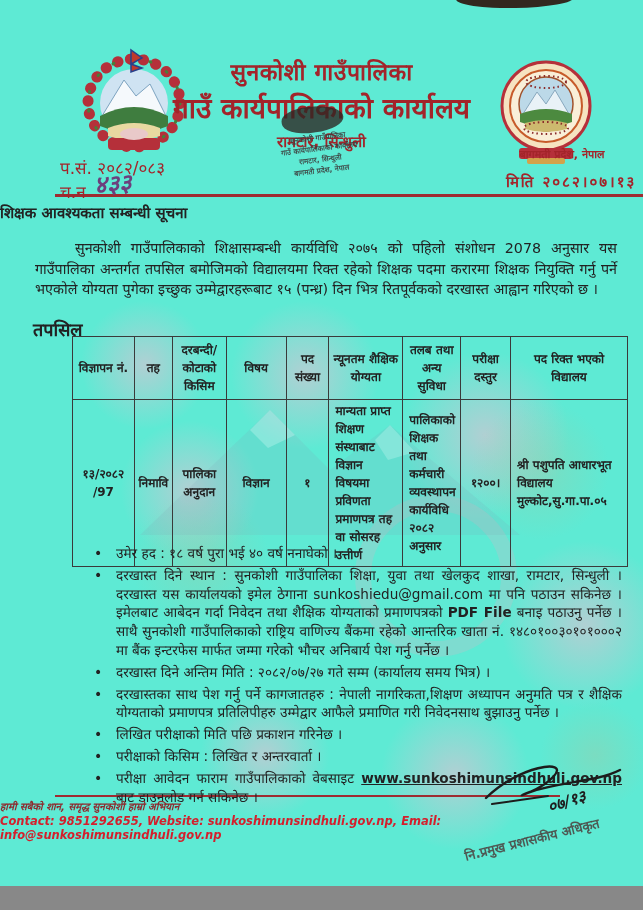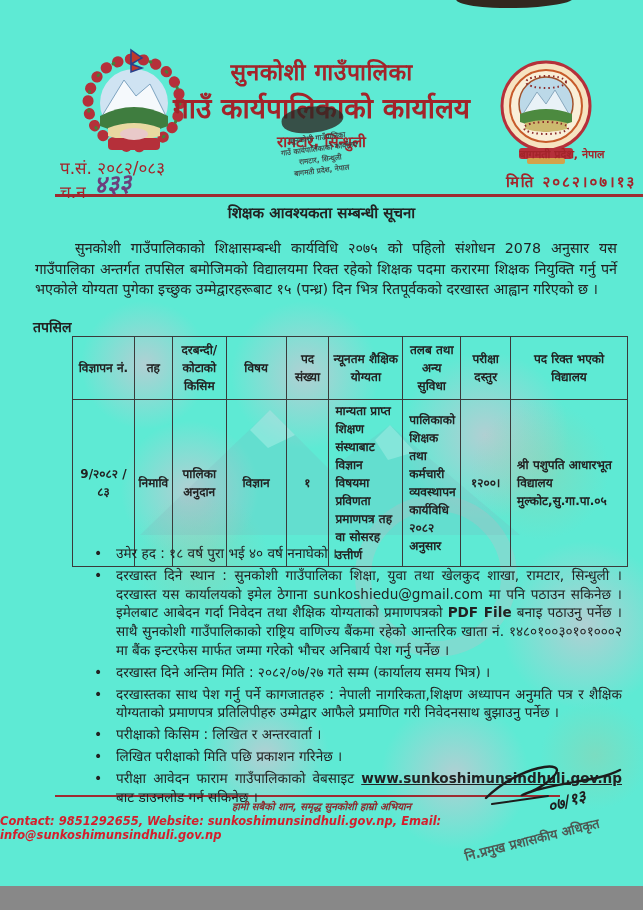--- a/index.html
+++ b/index.html
@@ -34,45 +34,45 @@
   .rule-bottom{position:absolute;left:55px;top:795px;width:505px;height:2px;background:#9e2b31;z-index:1;}
   
   .stamp{position:absolute;left:252px;top:106px;width:136px;height:100px;z-index:3;
          transform:rotate(-7deg);opacity:.88;}
   .stamp .blob{position:absolute;left:34px;top:0px;width:62px;height:26px;background:#2e2724;
                border-radius:45% 55% 50% 50%;opacity:.9;}
   .stamp .sline{display:block;text-align:center;font-size:7.5px;font-weight:bold;color:#3c3c3c;
                 line-height:11px;white-space:nowrap;transform:scaleX(.96);}
   .stamp .slines{position:absolute;left:0;top:26px;width:136px;}
   
-  .notice-title{position:absolute;left:0;top:202px;width:643px;text-align:center;font-size:15px;
+  .notice-title{position:absolute;left:0;top:202px;width:643px;text-align:left;font-size:15px;
                 font-weight:bold;color:#222;z-index:2;}
   .notice-sub{position:absolute;left:0;top:221px;width:643px;text-align:center;font-size:13.5px;
               font-weight:bold;font-style:italic;color:#222;z-index:2;}
   .notice-body{position:absolute;left:35px;top:238px;width:582px;font-size:14.3px;line-height:20.6px;
                text-align:justify;text-indent:40px;color:#222;z-index:2;}
-  .tapasil{position:absolute;left:33px;top:317px;font-size:14px;font-weight:bold;color:#222;z-index:2;}
+  .tapasil{position:absolute;left:33px;top:317px;font-size:18px;font-weight:bold;color:#222;z-index:2;}
   
   table.vac{position:absolute;left:72px;top:336px;width:556px;border-collapse:collapse;z-index:2;
             font-size:12px;color:#222;}
   table.vac th,table.vac td{border:1.4px solid #3a3a3a;padding:2px 3px;vertical-align:middle;
             text-align:center;font-weight:bold;line-height:1.5;}
   table.vac thead th{height:58px;}
   table.vac tbody td{height:128px;}
   table.vac td.ta-l{text-align:left;padding-left:6px;}
   
   ul.blist{position:absolute;left:86px;top:540px;width:532px;margin:4px;padding:0;list-style:none;
            font-size:13.6px;line-height:18.8px;color:#222;z-index:2;}
   ul.blist li{position:relative;padding-left:26px;margin-bottom:3px;text-align:justify;}
   ul.blist li::before{content:"•";position:absolute;left:4px;top:0;font-size:14px;color:#222;}
   .seg-link{}
   .seg-link-bold{text-decoration:underline;font-weight:bold;}
   .seg-latin{font-weight:bold;}
   
-  .tagline{position:absolute;left:0;top:799px;width:643px;text-align:center;font-size:10px;
+  .tagline{position:absolute;left:0;top:799px;width:643px;text-align:left;font-size:10px;
            font-style:italic;font-weight:bold;color:#8e2a2e;z-index:2;}
   .contact{position:absolute;left:0;top:814px;width:643px;text-align:left;font-size:11.5px;
            font-style:italic;font-weight:bold;color:#d41f2c;z-index:2;}
   .signature{position:absolute;left:478px;top:756px;width:150px;height:70px;z-index:5;}
   .sig-date{position:absolute;left:547px;top:790px;font-size:16px;color:#1f1f1f;font-weight:bold;
             font-family:"DejaVu Serif",serif;font-style:italic;transform:rotate(-18deg);z-index:5;}
   .officer{position:absolute;left:462px;top:824px;width:190px;font-size:13px;font-weight:bold;
            color:rgba(75,62,60,.85);transform:rotate(-14deg);z-index:6;white-space:nowrap;}
 </style>
 </head>
@@ -170,40 +170,40 @@
           <th>विषय</th>
           <th>पद संख्या</th>
           <th>न्यूनतम शैक्षिक योग्यता</th>
           <th>तलब तथा अन्य सुविधा</th>
           <th>परीक्षा दस्तुर</th>
           <th>पद रिक्त भएको विद्यालय</th>
         </tr>
       </thead>
     <tbody>
         <tr id="vac-row">
-          <td>9/२०८२ /८३</td>
+          <td>१३/२०८२ /97</td>
           <td>निमावि</td>
           <td>पालिका अनुदान</td>
           <td>विज्ञान</td>
           <td>१</td>
           <td class="ta-l">मान्यता प्राप्त शिक्षण संस्थाबाट विज्ञान विषयमा प्रविणता प्रमाणपत्र तह वा सोसरह उत्तीर्ण</td>
           <td class="ta-l">पालिकाको शिक्षक तथा कर्मचारी व्यवस्थापन कार्यविधि २०८२ अनुसार</td>
           <td>१२००।</td>
           <td class="ta-l">श्री पशुपति आधारभूत विद्यालय मुल्कोट,सु.गा.पा.०५</td>
         </tr>
       </tbody>
   </table>
 
   <ul class="blist" id="bullet-list">
       <li><span class="seg-plain">उमेर हद :  १८ वर्ष पुरा भई ४० वर्ष ननाघेको ।</span></li>
       <li><span class="seg-plain">दरखास्त दिने स्थान :  सुनकोशी गाउँपालिका शिक्षा, युवा तथा खेलकुद शाखा, रामटार, सिन्धुली । दरखास्त यस कार्यालयको इमेल ठेगाना </span><span class="seg-link">sunkoshiedu@gmail.com</span><span class="seg-plain"> मा पनि पठाउन सकिनेछ । इमेलबाट आबेदन गर्दा निवेदन तथा शैक्षिक योग्यताको प्रमाणपत्रको </span><span class="seg-latin">PDF File</span><span class="seg-plain"> बनाइ पठाउनु पर्नेछ । साथै सुनकोशी गाउँपालिकाको राष्ट्रिय वाणिज्य बैंकमा रहेको आन्तरिक खाता नं. १४८०१००३०१०१०००२ मा बैंक इन्टरफेस मार्फत जम्मा गरेको भौचर अनिबार्य पेश गर्नु पर्नेछ ।</span></li>
       <li><span class="seg-plain">दरखास्त दिने अन्तिम मिति :  २०८२/०७/२७ गते सम्म (कार्यालय समय भित्र) ।</span></li>
       <li><span class="seg-plain">दरखास्तका साथ पेश गर्नु पर्ने कागजातहरु :  नेपाली नागरिकता,शिक्षण अध्यापन अनुमति पत्र र शैक्षिक योग्यताको प्रमाणपत्र प्रतिलिपीहरु उम्मेद्वार आफैले प्रमाणित गरी निवेदनसाथ बुझाउनु पर्नेछ ।</span></li>
+      <li><span class="seg-plain">लिखित परीक्षाको मिति पछि प्रकाशन गरिनेछ ।</span></li>
       <li><span class="seg-plain">परीक्षाको किसिम :  लिखित र अन्तरवार्ता ।</span></li>
-      <li><span class="seg-plain">लिखित परीक्षाको मिति पछि प्रकाशन गरिनेछ ।</span></li>
       <li><span class="seg-plain">परीक्षा आवेदन फाराम गाउँपालिकाको वेबसाइट </span><span class="seg-link-bold">www.sunkoshimunsindhuli.gov.np</span><span class="seg-plain"> बाट डाउनलोड गर्न सकिनेछ ।</span></li>
     </ul>
 
   <div class="rule-bottom"></div>
   <div class="tagline">हामी सबैको शान, समृद्ध सुनकोशी हाम्रो अभियान</div>
   <div class="contact">Contact: 9851292655, Website: sunkoshimunsindhuli.gov.np, Email: info@sunkoshimunsindhuli.gov.np</div>
 
   <svg class="signature" viewBox="0 0 150 70">
     <path d="M8,42 C40,10 92,2 76,20 C62,36 28,44 52,36 C86,25 118,26 142,14" fill="none" stroke="#1c1c1c" stroke-width="2.4" stroke-linecap="round"></path>
     <path d="M14,48 L70,40" fill="none" stroke="#1c1c1c" stroke-width="2" stroke-linecap="round"></path>

